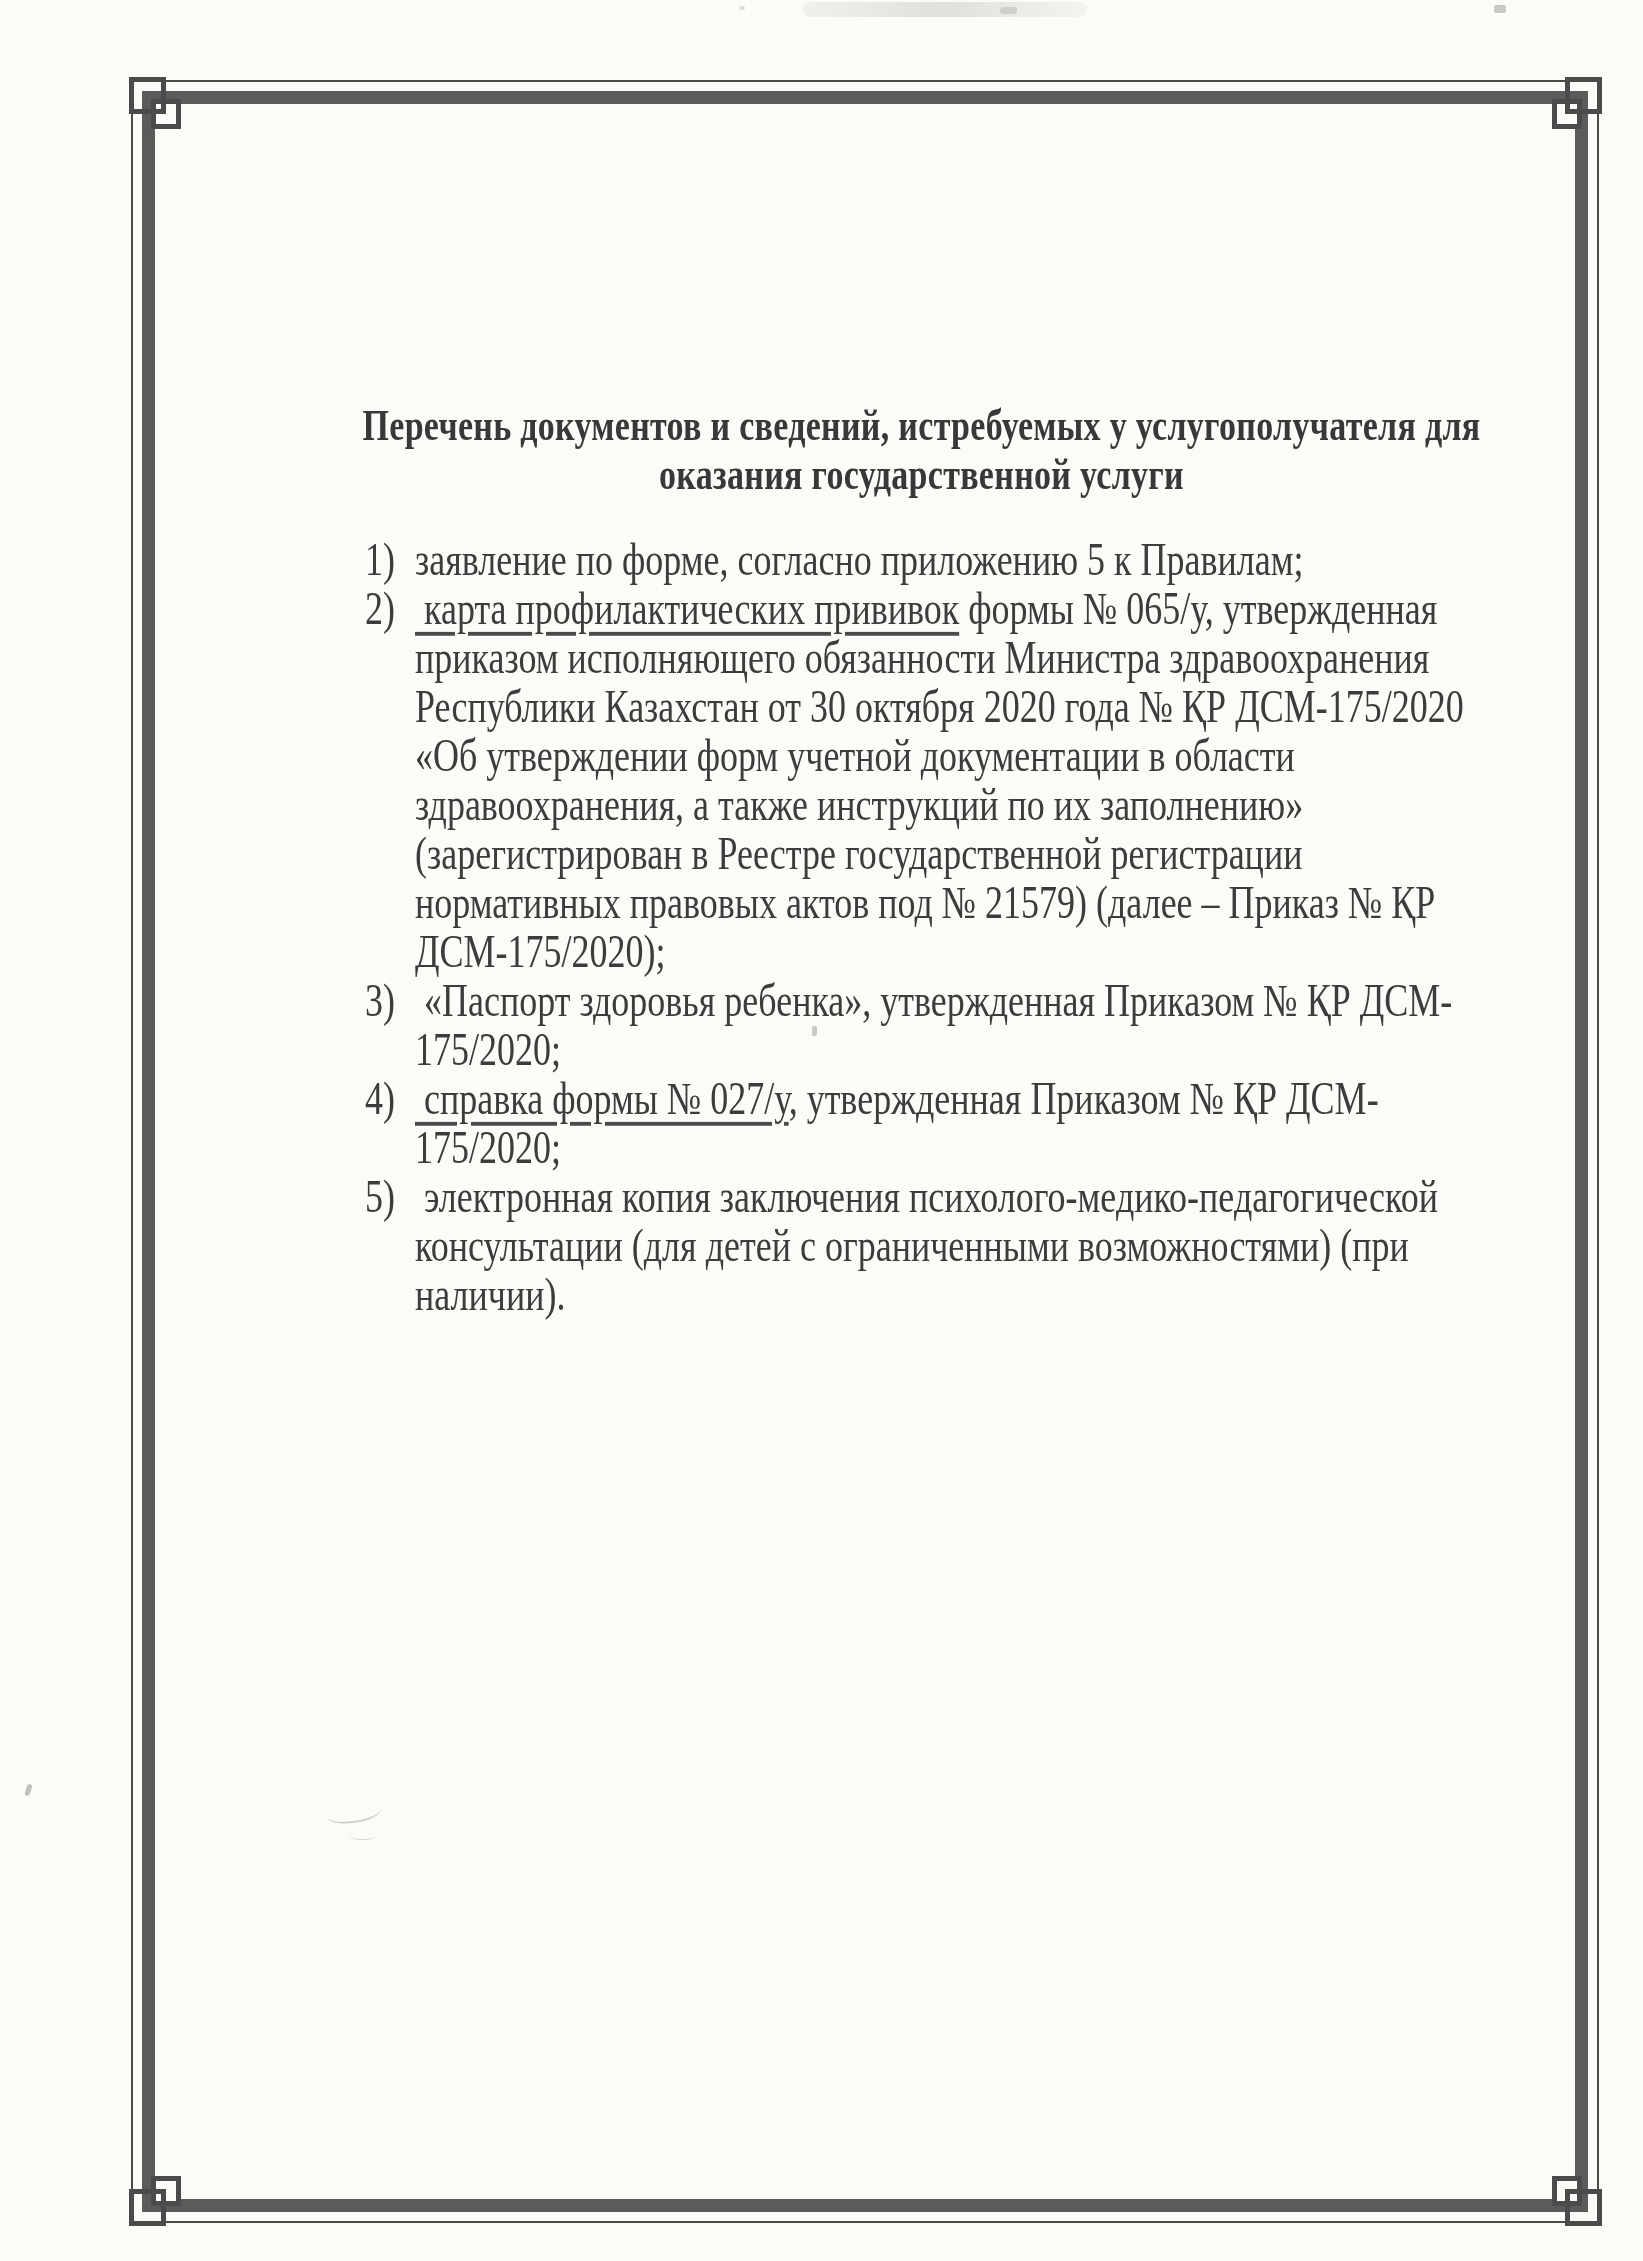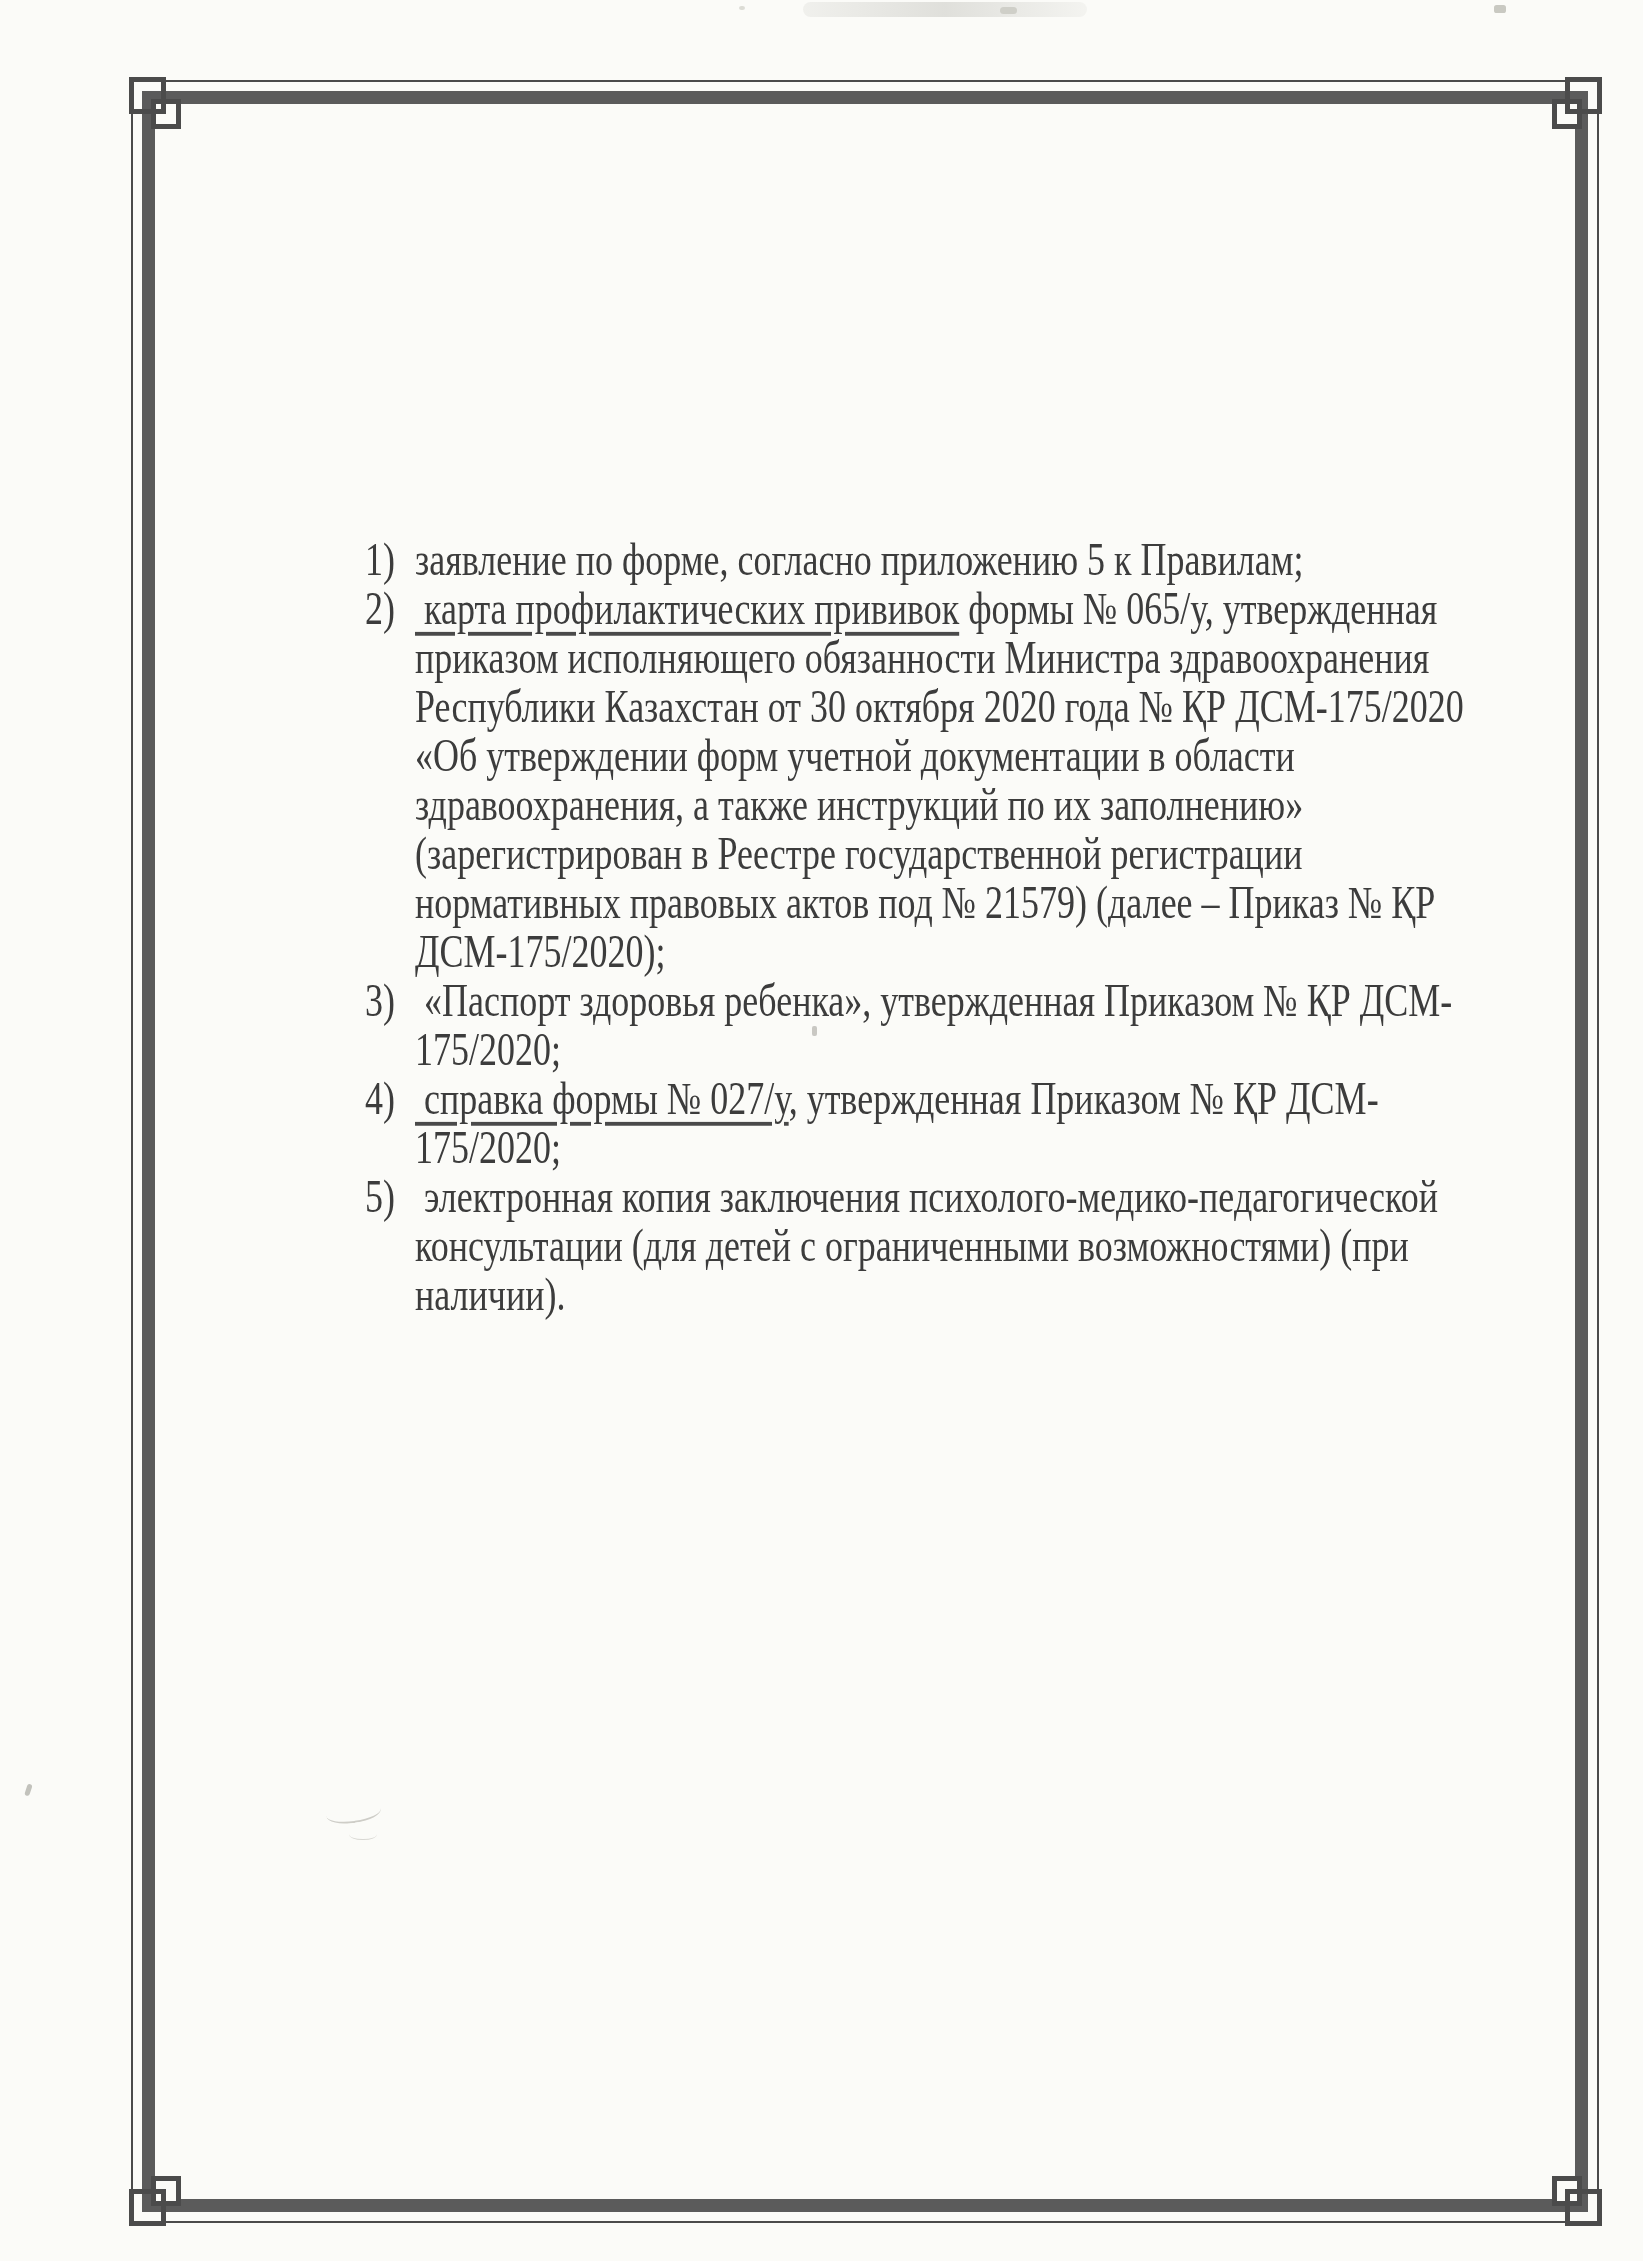--- a/index.html
+++ b/index.html
@@ -92,20 +92,24 @@
   <div class="frame-thick"></div>
   <div class="sq sq-small tl"></div>
   <div class="sq sq-small tr"></div>
   <div class="sq sq-small bl"></div>
   <div class="sq sq-small br"></div>
   <div class="sq sq-big tl"></div>
   <div class="sq sq-big tr"></div>
   <div class="sq sq-big bl"></div>
   <div class="sq sq-big br"></div>
 
+  <div class="title">
+    <div class="t-line">Перечень документов и сведений, истребуемых у услугополучателя для</div>
+    <div class="t-line">оказания государственной услуги</div>
+  </div>
 
   <div class="doc-list">
 
     <div class="row">
       <span class="marker">1)</span>
       <span class="line"><span>заявление по форме, согласно приложению 5 к Правилам;</span></span>
     </div>
 
     <div class="row">
       <span class="marker">2)</span>

